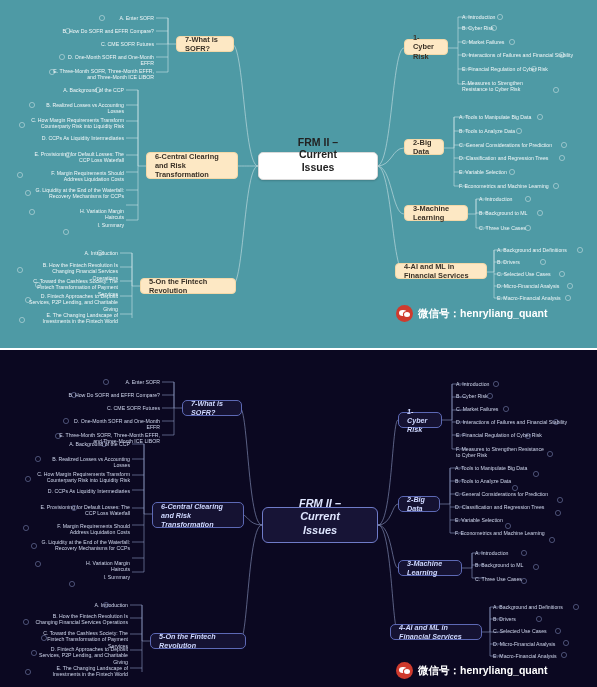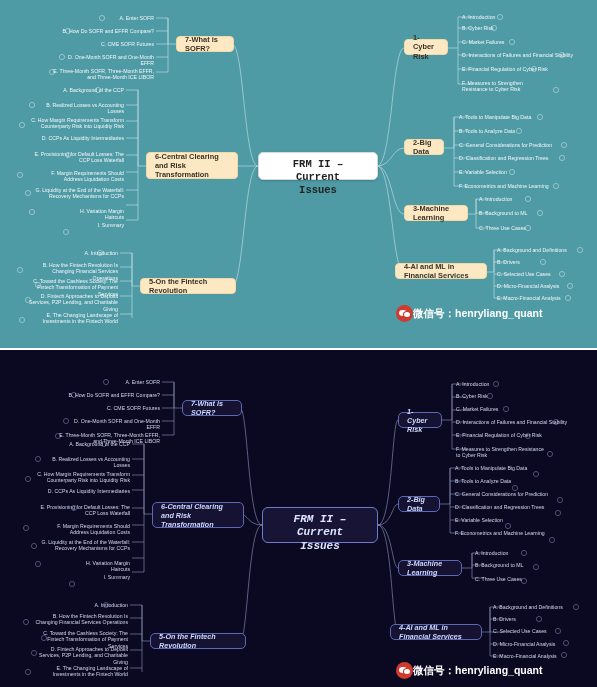--- a/index.html
+++ b/index.html
@@ -18,25 +18,24 @@
              background: #ffffff; }
 
   
   .map { position: absolute; left: 0; top: 0; width: 597px; height: 100%; }
   .map svg { position: absolute; left: 0; top: 0; width: 597px; height: 100%; }
 
   
   .root {
     position: absolute;
     border-radius: 5px;
-    display: flex; align-items: flex-start; justify-content: center;
+    display: flex; align-items: flex-end; justify-content: center;
     text-align: center;
     line-height: 1.22;
     padding: 5px 23px;
-    font-family: Liberation Mono, monospace;
   }
   .light .root {
     background: #ffffff; color: #222222;
     border: 1px solid #d9d9d9;
     font-size: 10.5px; font-weight: 700;
     box-shadow: 0 1px 2px rgba(0,0,0,.18);
   }
   .dark .root {
     background: #171436; color: #dfe6ff;
     border: 1.3px solid #6f7bc8;
@@ -71,21 +70,21 @@
     white-space: pre-line;
   }
   .light .leaf { color: #f2f7f8; font-size: 5.2px; }
   .dark  .leaf { color: #cfd6ec; font-size: 5.2px; }
   .leaf.r { text-align: left; }
   .leaf.l { text-align: right; }
 
   
   .watermark {
     position: absolute;
-    display: flex; align-items: center; 
+    display: flex; align-items: center; gap: 5px;
     font-size: 10.5px; font-weight: 700;
   }
   .light .watermark { color: #ffffff; }
   .dark  .watermark { color: #ffffff; }
   .wm-badge {
     width: 17px; height: 17px; border-radius: 50%;
     background: #cf3b2e; position: relative; flex: 0 0 auto;
   }
   .wm-badge::before, .wm-badge::after {
     content: ""; position: absolute; background: #ffffff; border-radius: 50%;

